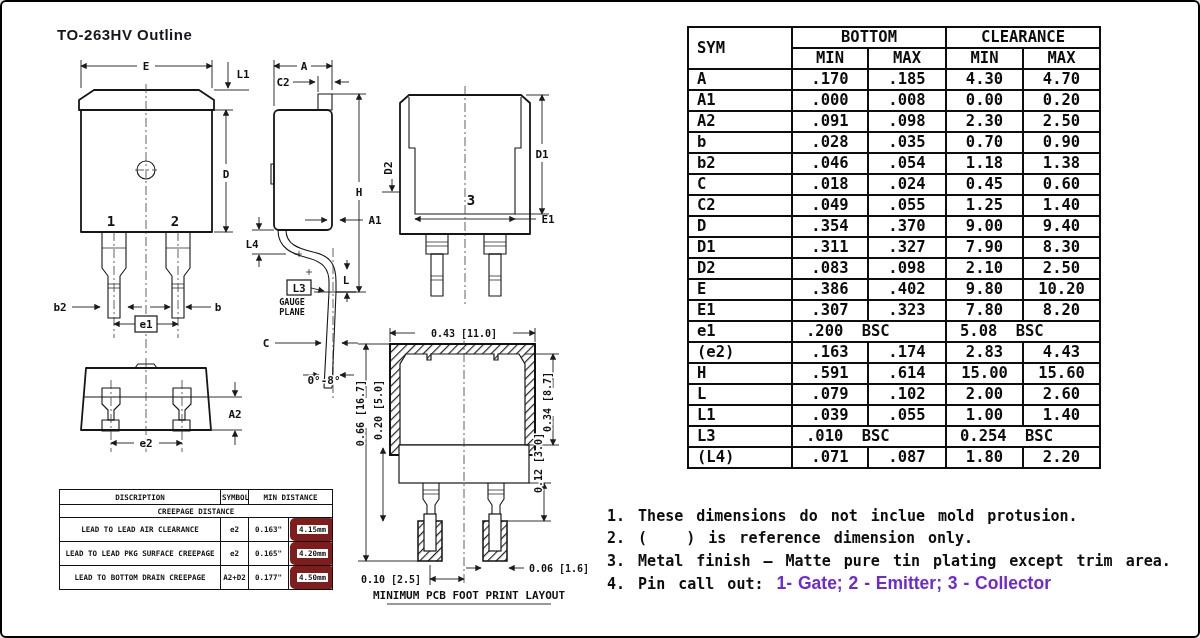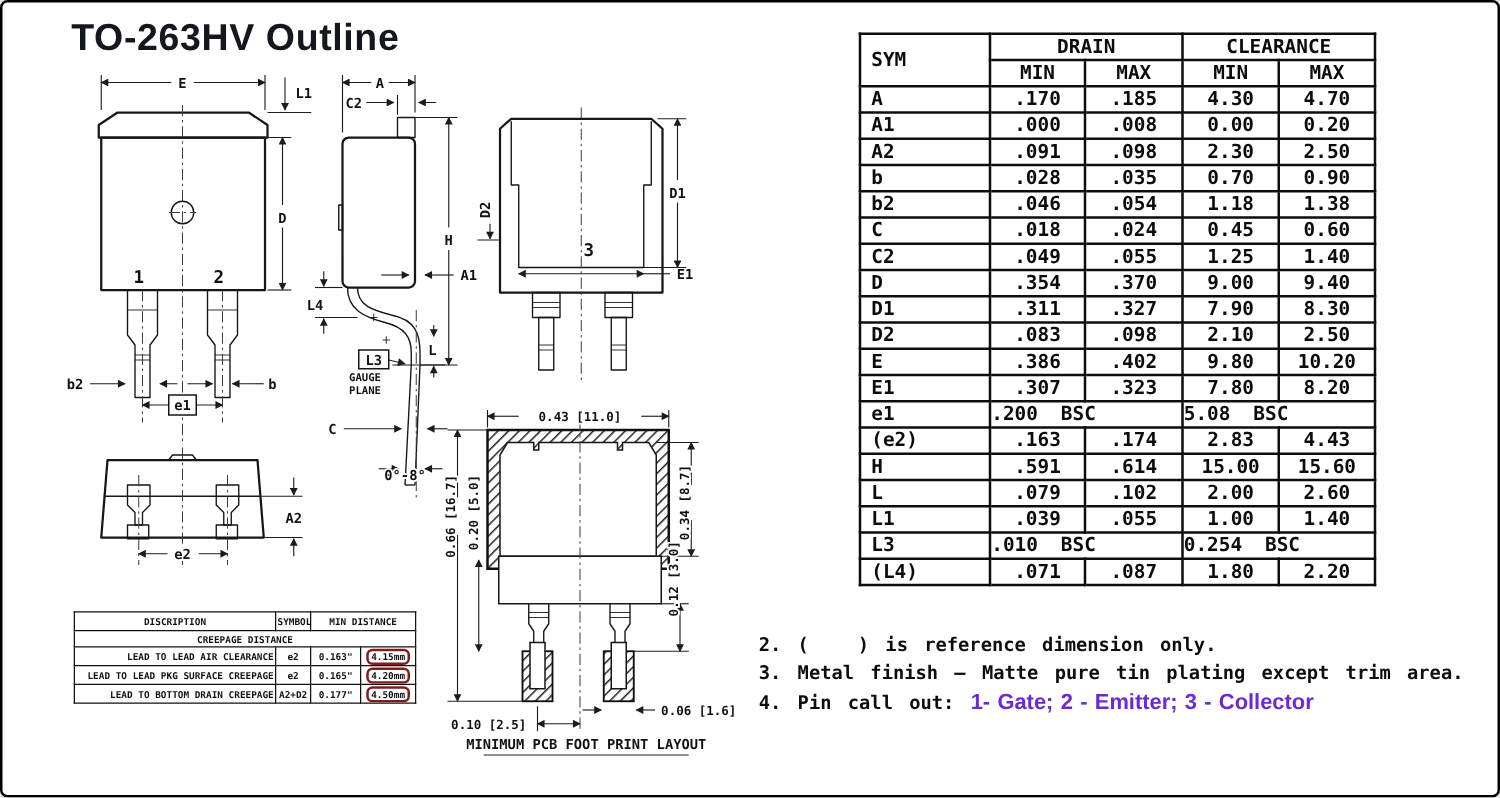--- a/index.html
+++ b/index.html
@@ -1,37 +1,37 @@
 <!DOCTYPE html>
 <html><head>
 <meta charset="utf-8">
 <style>
   html,body{margin:0;padding:0;background:#e8e8e8;}
   .page{position:relative;width:1200px;height:638px;background:#fff;border:2px solid #000;
         border-radius:6px;box-sizing:border-box;overflow:hidden;
         font-family:"DejaVu Sans Mono",monospace;}
-  .title{position:absolute;left:55px;top:12px;font-family:"Liberation Sans",sans-serif;
-         font-weight:bold;font-size:30px;color:#14171e;letter-spacing:.5px;}
+  .title{position:absolute;left:55px;top:24px;font-family:"Liberation Sans",sans-serif;
+         font-weight:bold;font-size:15px;color:#14171e;letter-spacing:.5px;}
 
   
   .dimtable{position:absolute;left:685px;top:24px;width:412px;border-collapse:collapse;table-layout:fixed;}
   .dimtable th,.dimtable td{border:2px solid #0d0d0d;font-family:"DejaVu Sans Mono",monospace;
          font-weight:bold;font-size:15.5px;color:#0c0c0c;padding:0;height:19px;line-height:19px;
          text-align:center;white-space:nowrap;overflow:hidden;}
   .dimtable .sym{text-align:left;padding-left:8px;}
-  .dimtable .bsc{text-align:left;padding-left:0;word-spacing:9px;}
+  .dimtable .bsc{text-align:left;padding-left:13px;word-spacing:9px;}
 
   
   .creep{position:absolute;left:57px;top:487px;width:273px;border-collapse:collapse;table-layout:fixed;}
   .creep th,.creep td{border:1.5px solid #111;font-family:"DejaVu Sans Mono",monospace;font-weight:bold;
         font-size:7.5px;color:#111;padding:0 1px;height:14px;line-height:11px;text-align:center;
         white-space:nowrap;overflow:hidden;}
   .creep .ttl{height:12px;}
-  .creep .desc{text-align:right;}
-  .refbox{display:inline-block;border:2px solid #7f1d1d;border-radius:5px;padding:0 2px;line-height:9px;}
+  .creep .desc{text-align:center;}
+  .refbox{display:inline-block;border:7px solid #7f1d1d;border-radius:5px;padding:0 2px;line-height:9px;}
 
   
   .notes{position:absolute;left:605px;top:503px;color:#0d0d0d;font-weight:bold;font-size:15px;
         line-height:22.4px;word-spacing:4px;white-space:nowrap;}
   .notes .pins{font-family:"Liberation Sans",sans-serif;font-size:17.5px;color:#6d28d9;word-spacing:1px;}
 
   
   .p {fill:none;stroke:#161616;stroke-width:1.8;stroke-linejoin:round;}
   .p2{fill:none;stroke:#161616;stroke-width:1.1;stroke-linejoin:round;}
   .w {fill:#fff;stroke:#161616;stroke-width:1.2;}
@@ -288,21 +288,21 @@
     <colgroup>
         <col style="width:104px">
         <col style="width:76px">
         <col style="width:78px">
         <col style="width:77px">
         <col style="width:77px">
       </colgroup>
     <thead>
       <tr>
         <th rowspan="2" class="sym">SYM</th>
-        <th colspan="2">DRAIN</th>
+        <th colspan="2">BOTTOM</th>
         <th colspan="2">CLEARANCE</th>
       </tr>
       <tr>
         <th>MIN</th>
         <th>MAX</th>
         <th>MIN</th>
         <th>MAX</th>
       </tr>
     </thead>
     <tbody id="dim-rows">
@@ -471,18 +471,19 @@
         <tr>
           <td class="desc">LEAD TO BOTTOM DRAIN CREEPAGE</td>
           <td>A2+D2</td>
           <td>0.177"</td>
           <td><span class="refbox">4.50mm</span></td>
         </tr>
       </tbody>
   </table>
 
   <div class="notes">
+    <div>1. These dimensions do not inclue mold protusion.</div>
     <div>2. ( &nbsp; ) is reference dimension only.</div>
     <div>3. Metal finish – Matte pure tin plating except trim area.</div>
     <div><span>4. Pin call out: </span><span class="pins">1- Gate; 2 - Emitter; 3 - Collector</span></div>
   </div>
 
 </div>
 
 </body></html>

